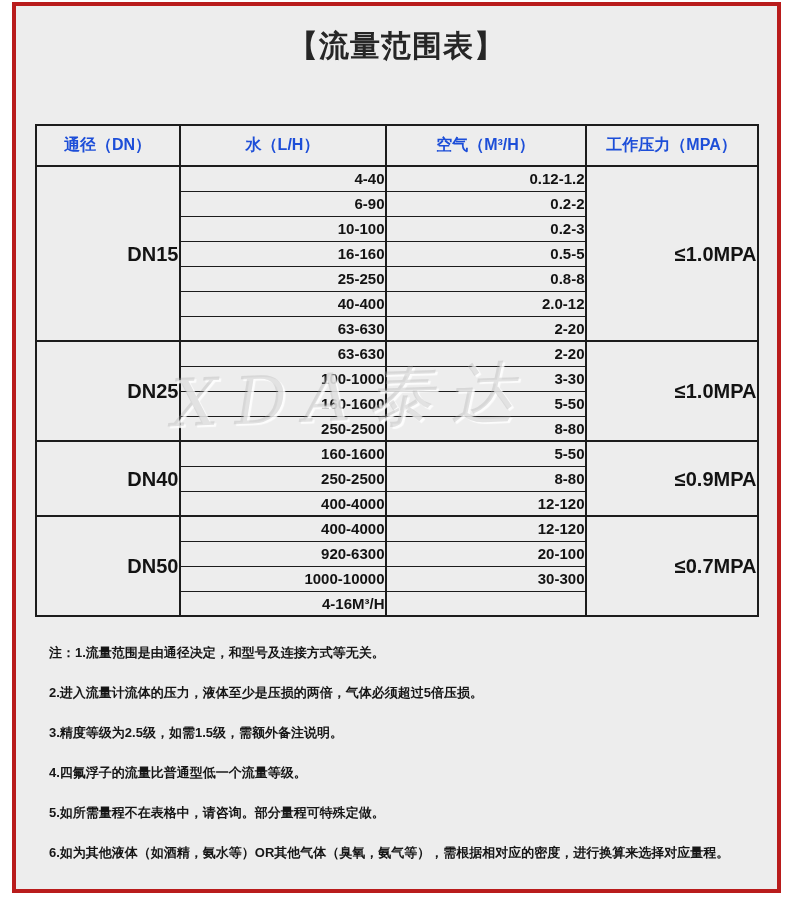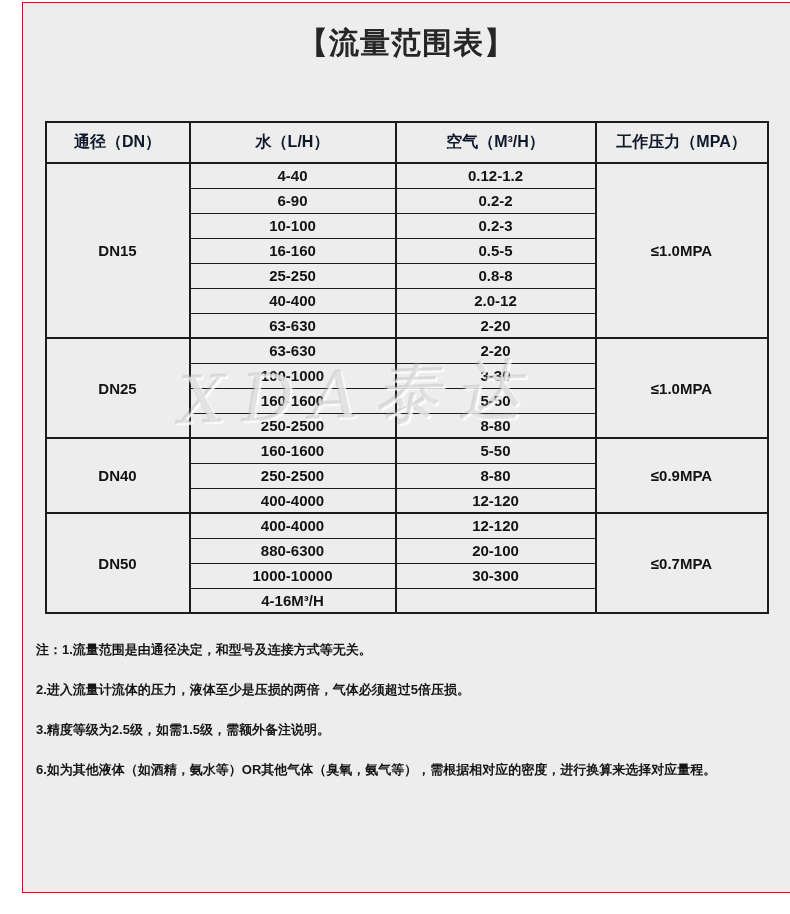--- a/index.html
+++ b/index.html
@@ -3,23 +3,23 @@
 <meta charset="utf-8">
 <style>
   * { margin: 0; padding: 0; box-sizing: border-box; }
   html, body {
     width: 790px; height: 914px;
     background: #ffffff;
     font-family: "Liberation Sans", sans-serif;
   }
   .page {
     position: absolute;
-    left: 22px; top: 2px;
+    left: 12px; top: 2px;
     width: 769px; height: 891px;
-    border: 1px solid #b91c1c;
+    border: 4px solid #b91c1c;
     background: #ededed;
     overflow: hidden;
   }
   .title {
     margin-top: 20px;
     text-align: center;
     font-size: 30px;
     font-weight: bold;
     color: #262626;
     letter-spacing: 1px;
@@ -35,53 +35,53 @@
   }
   col.c-dn   { width: 144px; }
   col.c-w    { width: 206px; }
   col.c-air  { width: 200px; }
   col.c-p    { width: 172px; }
   th {
     border: 2px solid #1c1c1c;
     height: 41px;
     font-size: 16px;
     font-weight: bold;
-    color: #0f172a;
+    color: #1d4ed8;
     text-align: center;
   }
   td {
     border-left: 2px solid #1c1c1c;
     border-right: 2px solid #1c1c1c;
     border-top: 1px solid #1c1c1c;
     border-bottom: 1px solid #1c1c1c;
     height: 25px;
     font-size: 15px;
     font-weight: bold;
     color: #131313;
-    text-align: center;
+    text-align: right;
     line-height: 1;
   }
   td.thick-top { border-top: 2px solid #1c1c1c; }
-  td.dn-cell, td.pressure-cell { font-size: 15px; }
+  td.dn-cell, td.pressure-cell { font-size: 20px; }
   .watermark {
     position: absolute;
     left: 155px; top: 345px;
     width: 480px;
     font-family: "DejaVu Serif", serif;
     font-style: italic;
     font-size: 66px;
     letter-spacing: 16px;
     white-space: nowrap;
     color: rgba(165,165,165,0.30);
     text-shadow: 2px 2px 1px rgba(255,255,255,0.85);
     transform: rotate(-2deg);
     pointer-events: none;
   }
   .notes {
-    margin: 27px 0 0 13px;
+    margin: 27px 0 0 33px;
   }
   .notes p {
     font-size: 13px;
     font-weight: bold;
     color: #161616;
     margin-bottom: 22px;
     white-space: nowrap;
     letter-spacing: 0px;
   }
 </style>
@@ -171,33 +171,35 @@
           <td>400-4000</td>
           <td>12-120</td>
         </tr>
         <tr>
           <td class="dn-cell thick-top" rowspan="4">DN50</td>
           <td class="thick-top">400-4000</td>
           <td class="thick-top">12-120</td>
           <td class="pressure-cell thick-top" rowspan="4">≤0.7MPA</td>
         </tr>
         <tr>
-          <td>880-6300</td>
+          <td>920-6300</td>
           <td>20-100</td>
         </tr>
         <tr>
           <td>1000-10000</td>
           <td>30-300</td>
         </tr>
         <tr>
           <td>4-16M³/H</td>
           <td></td>
         </tr>
       </tbody>
   </table>
 
   <div class="notes">
     <p>注：1.流量范围是由通径决定，和型号及连接方式等无关。</p>
     <p>2.进入流量计流体的压力，液体至少是压损的两倍，气体必须超过5倍压损。</p>
     <p>3.精度等级为2.5级，如需1.5级，需额外备注说明。</p>
+    <p>4.四氟浮子的流量比普通型低一个流量等级。</p>
+    <p>5.如所需量程不在表格中，请咨询。部分量程可特殊定做。</p>
     <p>6.如为其他液体（如酒精，氨水等）OR其他气体（臭氧，氨气等），需根据相对应的密度，进行换算来选择对应量程。</p>
   </div>
 </div>
 
 </body></html>

